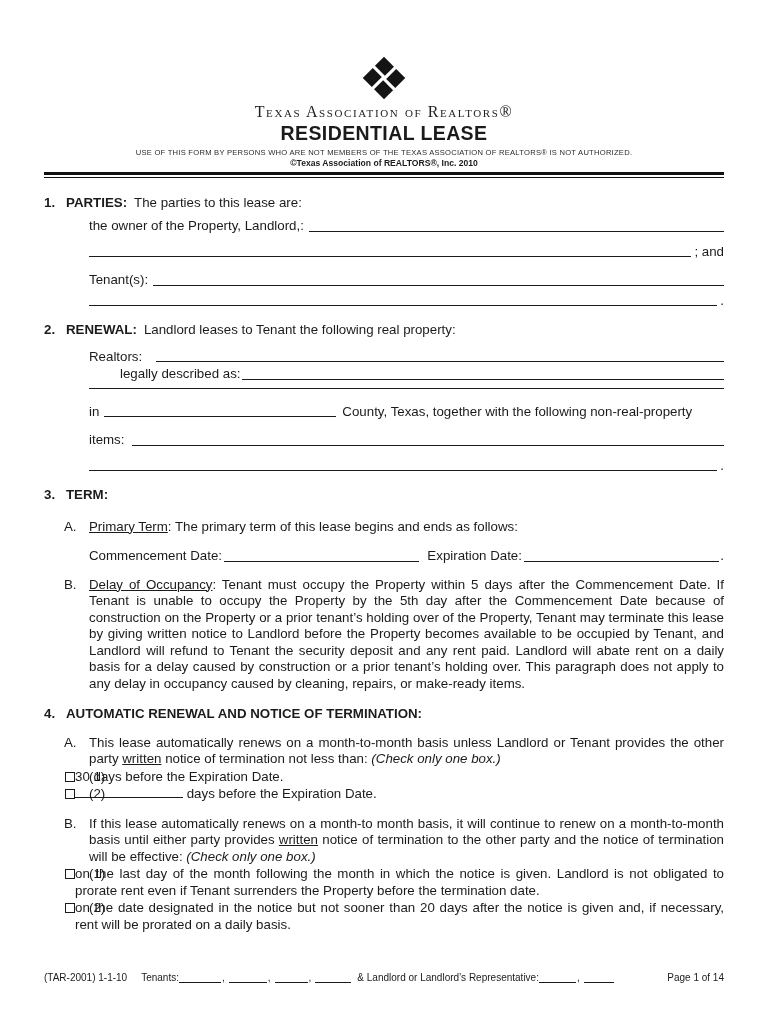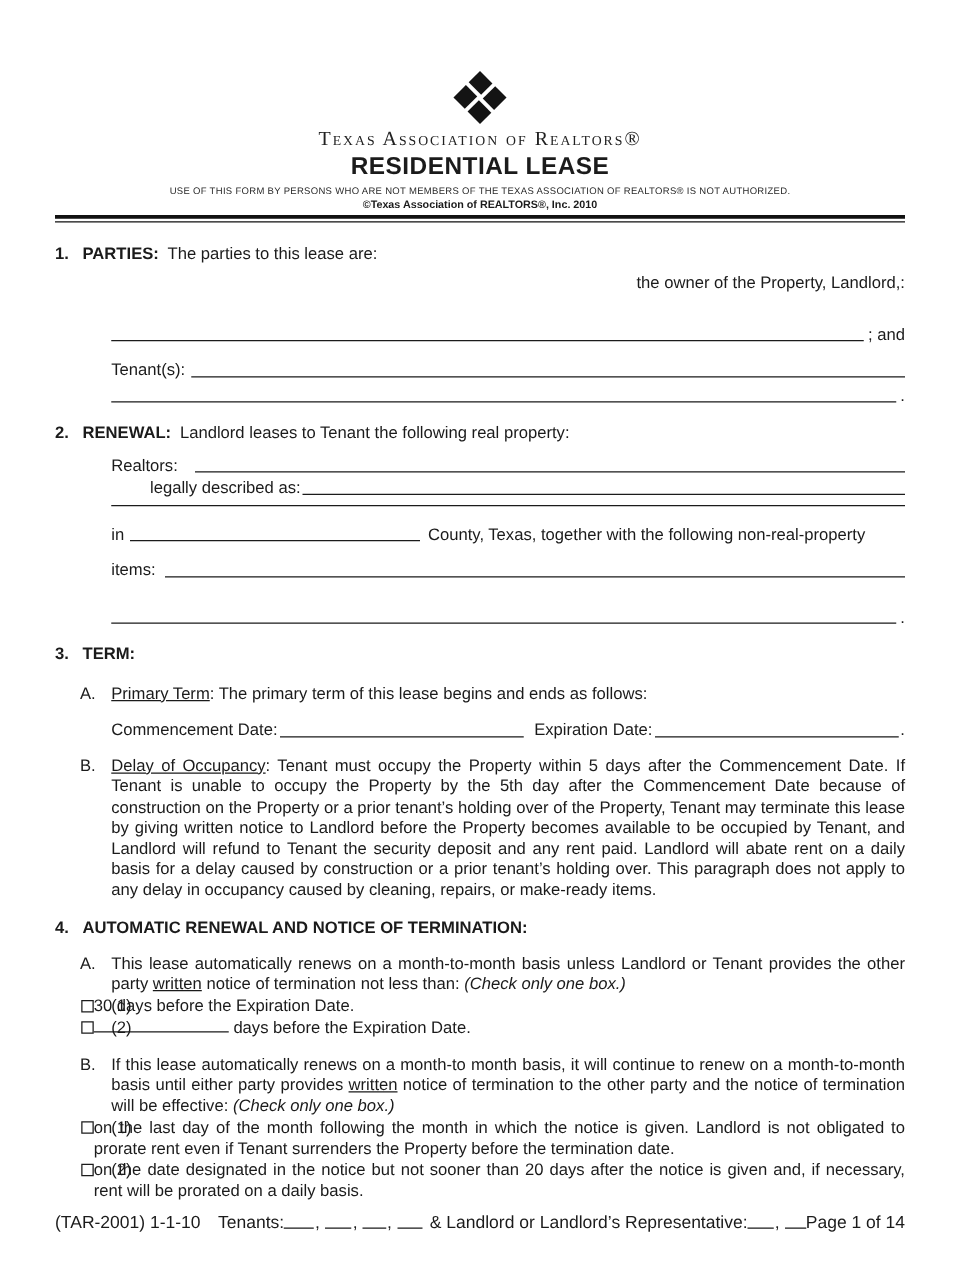--- a/index.html
+++ b/index.html
@@ -42,37 +42,37 @@
 
   .opt { position:relative; padding-left:68px; }
   .cbx {
     position:absolute; left:21px; top:3px; width:8px; height:8px;
     border:1.5px solid #1b1b1b; background:#fff;
   }
   .omark { position:absolute; left:45px; top:0; }
 
   
   .mt-s1 { margin-top:17px; }
-  .mt-a  { margin-top:7px;flex-direction:column; }
-  .mt-b  { margin-top:21px;justify-content:space-between; }
+  .mt-a  { margin-top:7px; }
+  .mt-b  { margin-top:9px;justify-content:space-between; }
   .mt-c  { margin-top:12px; }
   .mt-d  { margin-top:4px; }
   .mt-s2 { margin-top:13px; }
   .mt-e  { margin-top:10px; }
   .mt-f  { margin-top:1px;padding-left:31px; }
   .mt-g  { margin-top:5px; }
   .mt-0  { margin-top:12px; }
   .mt-h  { margin-top:15px; }
   .mt-i  { margin-top:13px; }
   .mt-s4 { margin-top:14px; }
 
   
   .pfooter {
     position:absolute; left:44px; right:44px; bottom:40px;
-    display:flex; align-items:flex-end; font-size:14px; line-height:13px; white-space:nowrap;
+    display:flex; align-items:flex-end; font-size:10px; line-height:13px; white-space:nowrap;
   }
   .pfooter .blank { margin-bottom:1px; }
   .f-gap { margin-left:14px; }
   .f-comma { margin:0 4px 0 1px; }
   .f-page { margin-left:auto; }
 </style>
 </head>
 <body>
 
 <div class="page">

